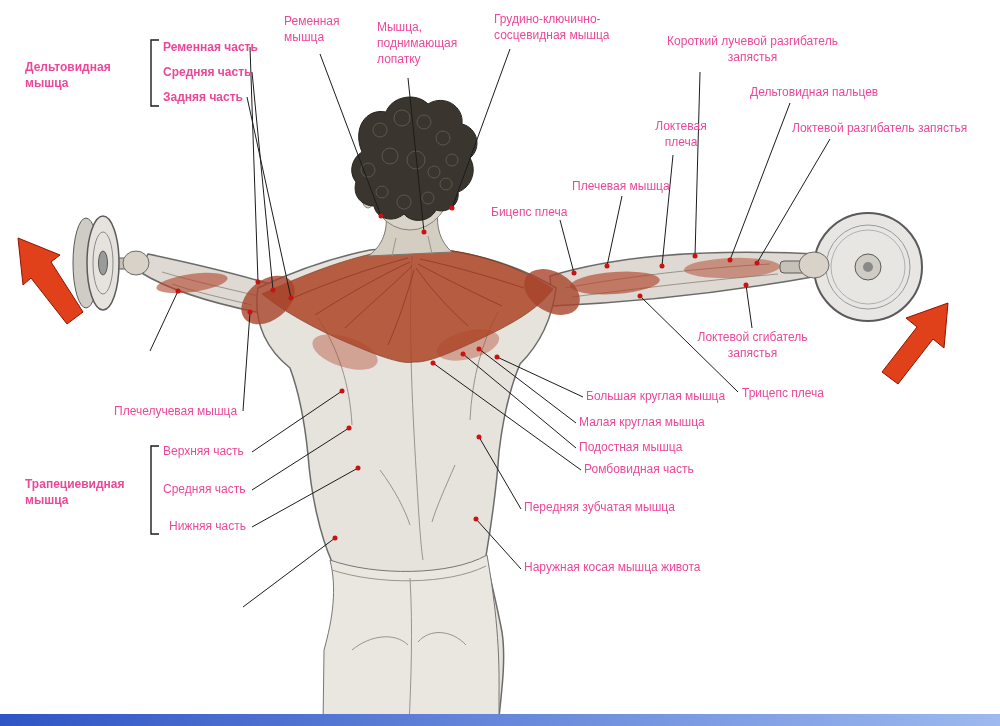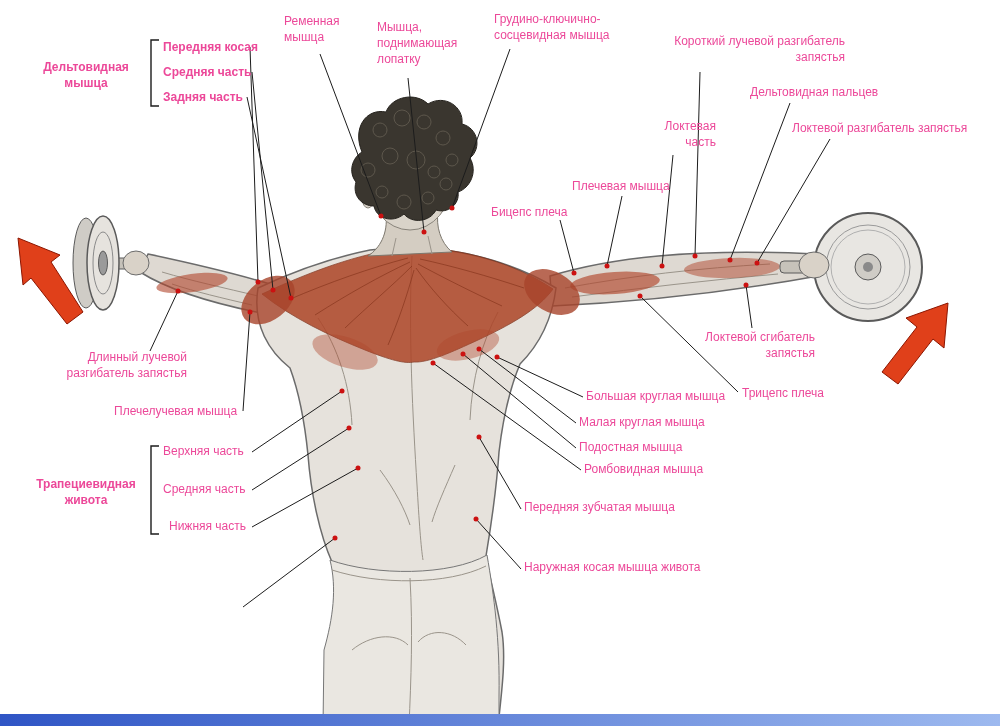--- a/index.html
+++ b/index.html
@@ -13,22 +13,22 @@
   #figure-svg{position:absolute;left:0;top:0;z-index:1;}
   .label{
     position:absolute;
     z-index:5;
     font-size:12px;
     line-height:1.32;
     color:#ec4899;
     white-space:pre-line;
   }
   .bold{font-weight:bold;}
-  .ra{text-align:center;}
-  .ca{text-align:right;}
+  .ra{text-align:left;}
+  .ca{text-align:center;}
   .leader{stroke:#1c1c1c;stroke-width:1;fill:none;}
   .bracket{stroke:#1c1c1c;stroke-width:1.4;fill:none;}
   .dot{fill:#cc1111;}
   .striation{stroke:#7e2e16;stroke-width:0.9;opacity:0.65;fill:none;}
   .bodyline{stroke:#9a948a;stroke-width:1;fill:none;}
   #bottom-bar{
     position:absolute;left:0;right:0;bottom:0;height:12px;z-index:6;
     background:linear-gradient(to right,#2f55c5,#9db9ef);
   }
 </style>
@@ -213,50 +213,48 @@
       <circle class="dot" cx="250" cy="312" r="2.5"></circle>
       <circle class="dot" cx="342" cy="391" r="2.5"></circle>
       <circle class="dot" cx="349" cy="428" r="2.5"></circle>
       <circle class="dot" cx="358" cy="468" r="2.5"></circle>
       <circle class="dot" cx="335" cy="538" r="2.5"></circle>
     </g>
   </svg>
 
   <div class="label bold ra" style="left:25px;top:60px;width:122px">Дельтовидная
 мышца</div>
-  <div class="label bold" style="left:163px;top:40px">Передняя косая</div>
+  <div class="label bold" style="left:163px;top:40px">Ременная часть</div>
   <div class="label bold" style="left:163px;top:65px">Средняя часть</div>
   <div class="label bold" style="left:163px;top:90px">Задняя часть</div>
   <div class="label" style="left:284px;top:14px">Ременная
 мышца</div>
   <div class="label" style="left:377px;top:20px">Мышца,
 поднимающая
 лопатку</div>
   <div class="label" style="left:494px;top:12px">Грудино-ключично-
 сосцевидная мышца</div>
   <div class="label ca" style="left:660px;top:34px;width:185px">Короткий лучевой разгибатель
 запястья</div>
   <div class="label" style="left:750px;top:85px">Дельтовидная пальцев</div>
   <div class="label ca" style="left:646px;top:119px;width:70px">Локтевая
-часть</div>
+плеча</div>
   <div class="label" style="left:792px;top:121px">Локтевой разгибатель запястья</div>
   <div class="label" style="left:572px;top:179px">Плечевая мышца</div>
   <div class="label" style="left:491px;top:205px">Бицепс плеча</div>
   <div class="label ca" style="left:690px;top:330px;width:125px">Локтевой сгибатель
 запястья</div>
   <div class="label" style="left:742px;top:386px">Трицепс плеча</div>
   <div class="label" style="left:586px;top:389px">Большая круглая мышца</div>
   <div class="label" style="left:579px;top:415px">Малая круглая мышца</div>
   <div class="label" style="left:579px;top:440px">Подостная мышца</div>
-  <div class="label" style="left:584px;top:462px">Ромбовидная мышца</div>
+  <div class="label" style="left:584px;top:462px">Ромбовидная часть</div>
   <div class="label" style="left:524px;top:500px">Передняя зубчатая мышца</div>
   <div class="label" style="left:524px;top:560px">Наружная косая мышца живота</div>
-  <div class="label ca" style="left:52px;top:350px;width:135px">Длинный лучевой
-разгибатель запястья</div>
   <div class="label" style="left:114px;top:404px">Плечелучевая мышца</div>
   <div class="label bold ra" style="left:25px;top:477px;width:122px">Трапециевидная
-живота</div>
+мышца</div>
   <div class="label" style="left:163px;top:444px">Верхняя часть</div>
   <div class="label" style="left:163px;top:482px">Средняя часть</div>
   <div class="label" style="left:169px;top:519px">Нижняя часть</div>
 
   <div id="bottom-bar"></div>
 </div>
 
 </body></html>

